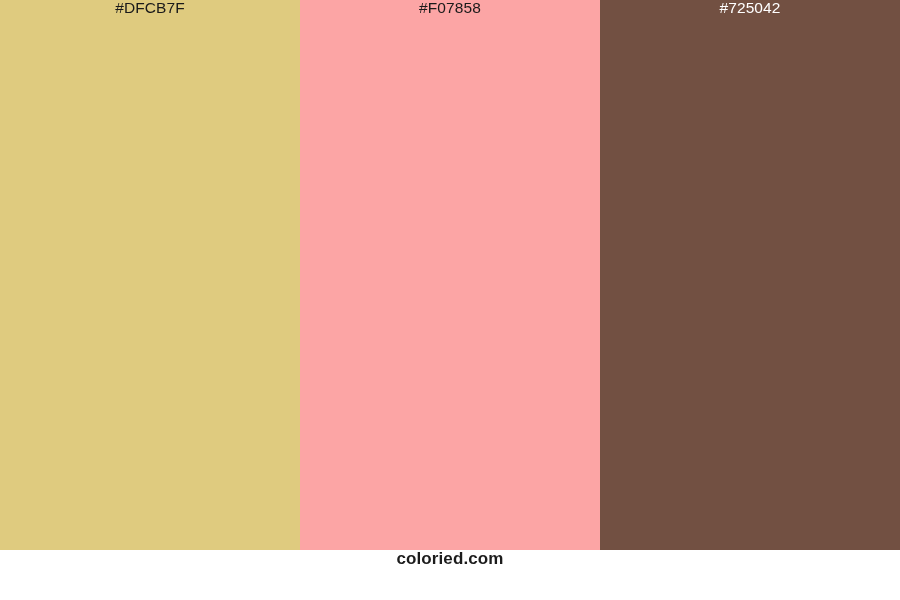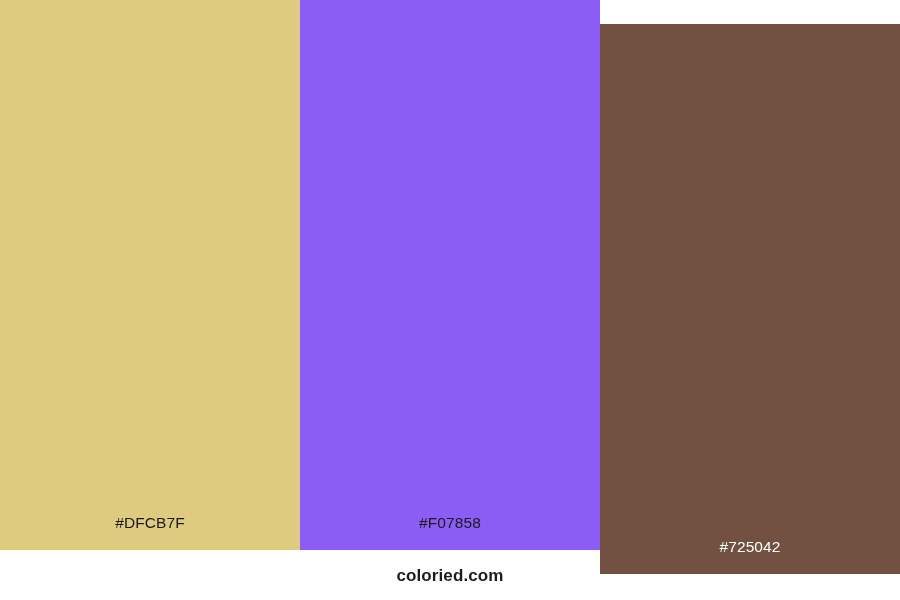--- a/index.html
+++ b/index.html
@@ -32,21 +32,21 @@
     height: 550px;
     flex: 0 0 550px;
   }
 
   .swatch {
     flex: 1 1 180px;
     width: 180px;
     height: 550px;
     position: relative;
     display: flex;
-    align-items: flex-end;
+    align-items: flex-start;
     justify-content: center;
   }
 
   .swatch-label {
     display: block;
     width: 100%;
     text-align: center;
     font-family: "Liberation Sans", "DejaVu Sans", sans-serif;
     font-size: 15.5px;
     font-weight: 400;
@@ -56,21 +56,21 @@
     user-select: none;
   }
 
   
   #footer-bar {
     flex: 1 1 auto;
     width: 900px;
     height: 50px;
     background: #ffffff;
     display: flex;
-    align-items: center;
+    align-items: flex-start;
     justify-content: center;
   }
 
   #site-name {
     font-family: "Liberation Sans", "DejaVu Sans", sans-serif;
     font-size: 17px;
     font-weight: 600;
     color: #1c1c1c;
     letter-spacing: 0.1px;
     line-height: 1;
@@ -83,25 +83,25 @@
 <div id="palette-page">
 
   <div id="swatch-strip">
 
     <div class="swatch" style="background-color: rgb(223, 203, 127);">
       <span class="swatch-label" style="color: rgb(26, 26, 26);">#DFCB7F</span>
     </div>
 
 
 
-    <div class="swatch" style="background-color: #8b5cf6;">
+    <div class="swatch" style="background-color: #fca5a5;">
       <span class="swatch-label" style="color: rgb(26, 26, 26);">#F07858</span>
     </div>
 
-    <div class="swatch" style="background-color: rgb(114, 80, 66); margin-top: 24px;">
+    <div class="swatch" style="background-color: rgb(114, 80, 66);">
       <span class="swatch-label" style="color: rgb(255, 255, 255);">#725042</span>
     </div>
 
   </div>
 
   <div id="footer-bar" style="background-color: rgb(255, 255, 255);">
     <span id="site-name" style="color: rgb(28, 28, 28);">coloried.com</span>
   </div>
 
 </div>

